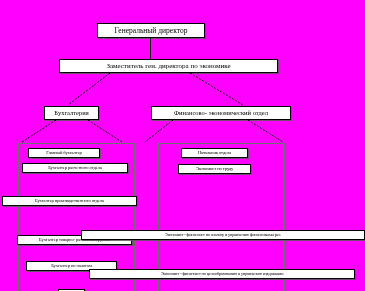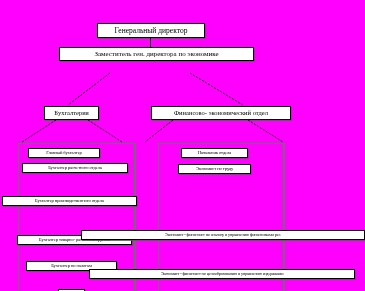--- a/index.html
+++ b/index.html
@@ -73,21 +73,21 @@
 <body>
 
 <div id="chart">
 
   <div class="box lvl1" style="left:97px; top:2px; width:108px; height:15px;">
     <span>Генеральный директор</span>
   </div>
 
   <div class="vline" style="left:150px; top:17px; height:21px; background:#000000;"></div>
 
-  <div class="box lvl2" style="left:59px; top:26px; width:195px; height:14px;">
+  <div class="box lvl2" style="left:59px; top:38px; width:219px; height:14px;">
     <span>Заместитель ген. директора по экономике</span>
   </div>
 
   <svg class="conn" style="left:0; top:52px; width:365px; height:40px;">
     <line x1="110" y1="0" x2="68" y2="32" stroke="#000000" stroke-width="1" stroke-dasharray="2,1.5"></line>
     <line x1="190" y1="0" x2="243" y2="32" stroke="#000000" stroke-width="1" stroke-dasharray="2,1.5"></line>
   </svg>
 
   <div class="box lvl3" style="left:44px; top:85px; width:55px; height:14px;">
     <span>Бухгалтерия</span>

